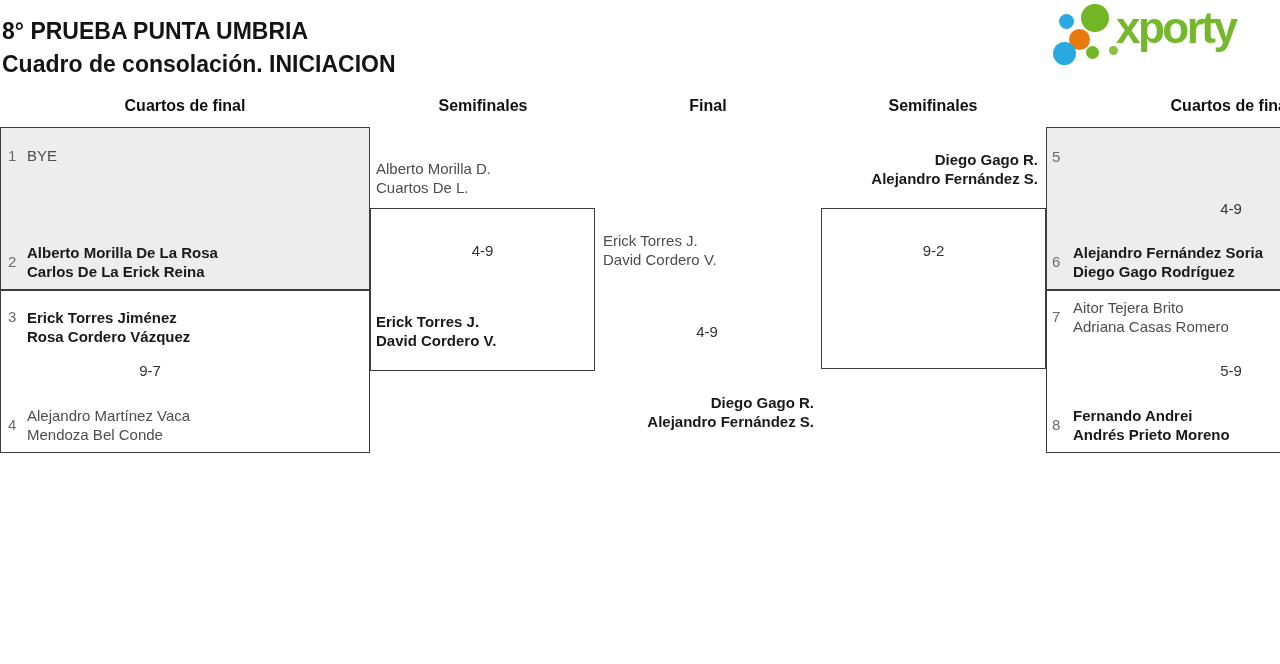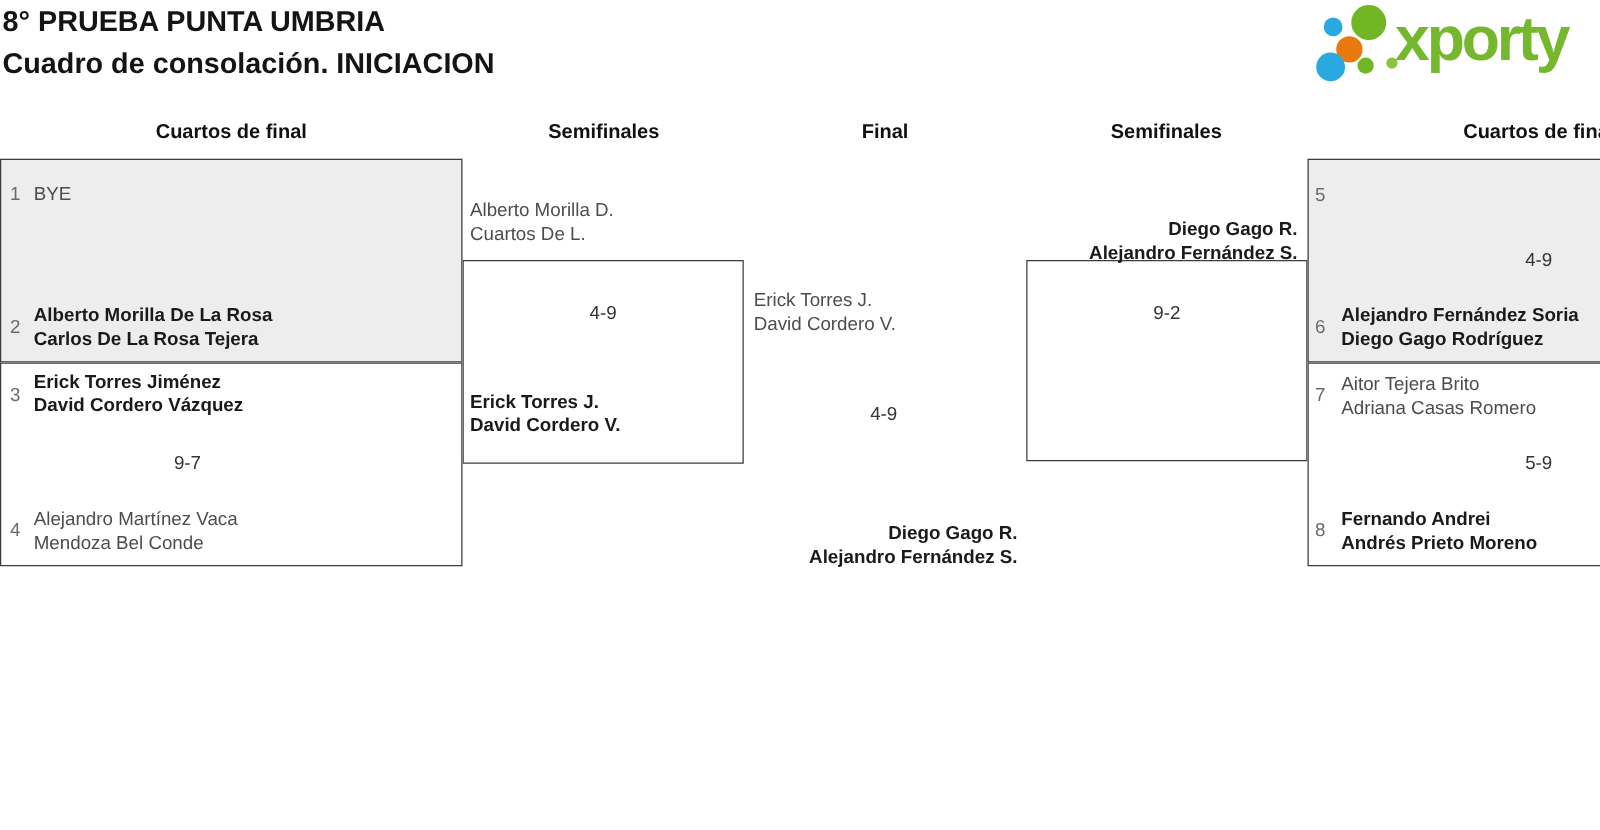--- a/index.html
+++ b/index.html
@@ -1,38 +1,38 @@
 <!DOCTYPE html>
 <html><head>
 <meta charset="utf-8">
 <style>
   html,body{margin:0;padding:0;background:#fff;}
   #app{position:relative;width:1280px;height:664px;overflow:hidden;background:#ffffff;
        font-family:"Liberation Sans",sans-serif;color:#1c1c1c;}
-  .title{position:absolute;left:2px;top:1px;font-size:23px;line-height:33px;
+  .title{position:absolute;left:2px;top:15px;font-size:23px;line-height:33px;
          font-weight:bold;color:#141414;white-space:nowrap;}
   .round-header{position:absolute;top:97px;transform:translateX(-50%);
                 font-size:16px;font-weight:bold;color:#111;white-space:nowrap;}
   .box{position:absolute;border:1px solid #3c3c3c;background:#ffffff;box-sizing:border-box;}
   .box.shaded{background:#ededed;}
   .nm{position:absolute;font-size:15px;line-height:19px;color:#4d4d4d;white-space:nowrap;}
   .nm.winner{font-weight:bold;color:#1a1a1a;}
-  .nm.right{text-align:right;margin-top:24px;}
+  .nm.right{text-align:right;}
   .seed{position:absolute;font-size:15px;line-height:19px;color:#6b6b6b;}
   .score{position:absolute;font-size:15px;line-height:19px;color:#333;text-align:center;}
   
   .logo{position:absolute;left:1045px;top:0;width:235px;height:82px;cursor:pointer;}
   .dot{position:absolute;border-radius:50%;}
   .dot.green-big {left:36px;top:4px;width:28px;height:28px;background:#72b626;}
   .dot.blue-small{left:14px;top:14px;width:15px;height:15px;background:#29a9e0;}
   .dot.orange    {left:24px;top:29px;width:21px;height:21px;background:#e8790e;}
   .dot.blue-big  {left:8px;top:42px;width:23px;height:23px;background:#29a9e0;}
   .dot.green-small{left:41px;top:46px;width:13px;height:13px;background:#72b626;}
   .dot.green-tiny{left:64px;top:46px;width:9px;height:9px;background:#8bc53f;}
-  .brand{position:absolute;left:71px;top:6px;font-size:50px;font-weight:bold;
+  .brand{position:absolute;left:71px;top:6px;font-size:44px;font-weight:bold;
          letter-spacing:-2.5px;color:#76b82d;line-height:1;}
 </style>
 </head>
 <body>
 
 <div id="app">
 
   <div class="title">
     <div>8° PRUEBA PUNTA UMBRIA</div>
     <div>Cuadro de consolación. INICIACION</div>
@@ -61,27 +61,27 @@
   <div class="box shaded" style="left:1046px;top:127px;width:370px;height:163px"></div>
   <div class="box" style="left:1046px;top:290px;width:370px;height:163px"></div>
 
   <div class="seed" style="left:8px;top:146px">1</div>
   <div class="nm" style="left:27px;top:146px">
     <div>BYE</div>
   </div>
   <div class="seed" style="left:8px;top:252px">2</div>
   <div class="nm winner" style="left:27px;top:243px">
     <div>Alberto Morilla De La Rosa</div>
-    <div>Carlos De La Rosa Tejera</div>
+    <div>Carlos De La Erick Reina</div>
   </div>
 
   <div class="seed" style="left:8px;top:307px">3</div>
-  <div class="nm winner" style="left:27px;top:296px">
+  <div class="nm winner" style="left:27px;top:308px">
     <div>Erick Torres Jiménez</div>
-    <div>David Cordero Vázquez</div>
+    <div>Rosa Cordero Vázquez</div>
   </div>
   <div class="score" style="left:0;top:361px;width:300px">9-7</div>
   <div class="seed" style="left:8px;top:415px">4</div>
   <div class="nm" style="left:27px;top:406px">
     <div>Alejandro Martínez Vaca</div>
     <div>Mendoza Bel Conde</div>
   </div>
 
   <div class="nm" style="left:376px;top:159px">
     <div>Alberto Morilla D.</div>

